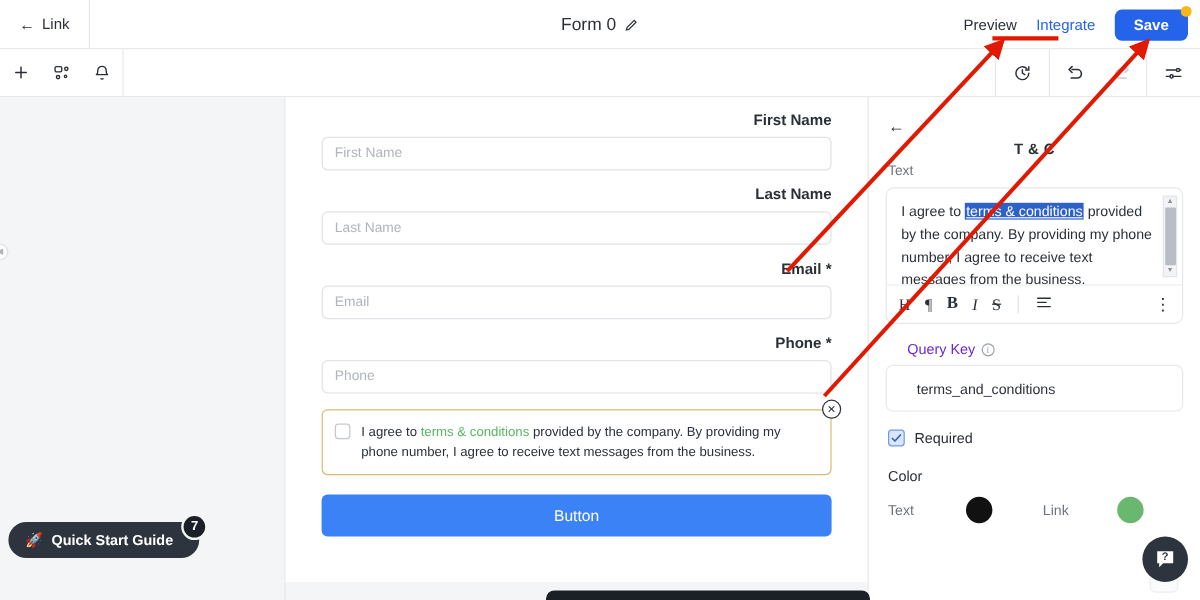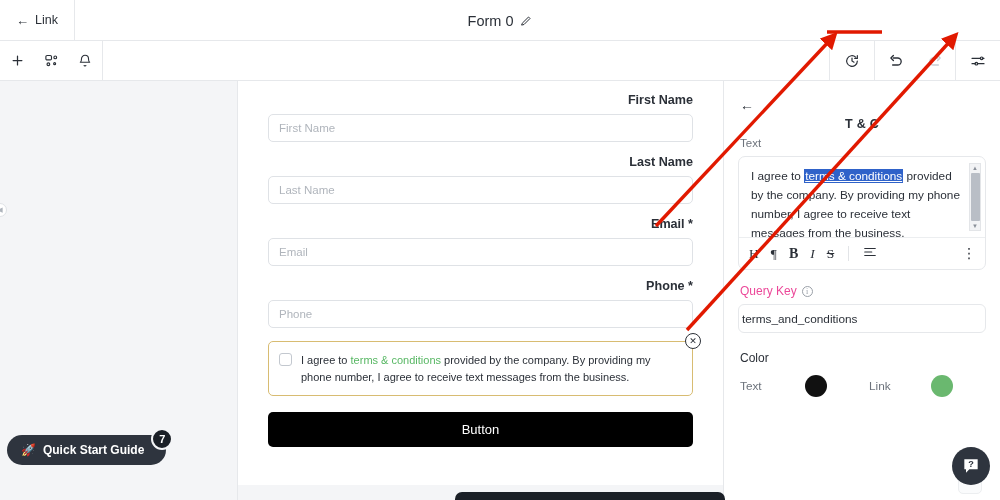--- a/index.html
+++ b/index.html
@@ -95,21 +95,21 @@
   }
   .consent-text { font-size: 11px; line-height: 1.5; color: #2b3038; }
   .tc-link { color: #57b763; }
   .del-badge {
     position: absolute; right: -9px; top: -9px; width: 16px; height: 16px;
     border-radius: 50%; background: #fff; border: 1.3px solid #2b3038;
     display: flex; align-items: center; justify-content: center;
     font-size: 9px; color: #2b3038; cursor: pointer; line-height: 1;
   }
   .green-btn {
-    margin-top: 16px; width: 100%; height: 35px; background: #000000; color: #fff;
+    margin-top: 16px; width: 100%; height: 35px; background: #3b82f6; color: #fff;
     border: none; border-radius: 5px; font-size: 13px; cursor: pointer;
     font-family: "Liberation Sans", sans-serif;
   }
 
   
   .rpanel {
     position: absolute; left: 723px; top: 81px; width: 277px; height: 419px;
     background: #fff; border-left: 1px solid #e6e8eb; padding: 10px 14px;
   }
   .rp-head { position: relative; height: 42px; }
@@ -140,29 +140,29 @@
   }
   .et {
     font-size: 13.5px; color: #2b3038; cursor: pointer; line-height: 1;
     font-family: "Liberation Serif", serif;
   }
   .et.bold { font-weight: 800; font-size: 14px; }
   .et.ital { font-style: italic; }
   .et-divider { width: 1px; height: 15px; background: #e2e4e7; margin: 0 2px; }
   .et-kebab { position: absolute; right: 9px; font-size: 14px; color: #2b3038; cursor: pointer; line-height: .6; }
   .qk-row { display: flex; align-items: center; gap: 5px; margin: 14px 0 6px 2px; }
-  .qk-label { font-size: 12px; color: #ec4899; }
+  .qk-label { font-size: 12px; color: #6d28d9; margin-left: 16px; }
   .info-icon {
     width: 11px; height: 11px; border-radius: 50%; border: 1px solid #9aa0a8;
     font-size: 8px; color: #9aa0a8; display: flex; align-items: center; justify-content: center;
     cursor: pointer; font-family: "Liberation Serif", serif;
   }
   .qk-input {
-    width: 100%; height: 29px; border: 1px solid #e6e8eb; border-radius: 6px;
-    font-size: 11.8px; color: #2b3038; padding: 0 3px; display: flex; align-items: center; text-align: center;
+    width: 100%; height: 39px; border: 1px solid #e6e8eb; border-radius: 6px;
+    font-size: 11.8px; color: #2b3038; padding: 0 25px; display: flex; align-items: center; text-align: center;
   }
   .req-row { display: flex; align-items: center; gap: 8px; margin: 15px 0 0 2px; }
   .req-cb {
     width: 14px; height: 14px; border-radius: 3px; background: #dbe6fb;
     border: 1px solid #6a9aea; display: flex; align-items: center; justify-content: center;
     cursor: pointer;
   }
   .req-label { font-size: 12px; color: #2b3038; }
   .color-head { font-size: 12px; color: #2b3038; margin: 18px 0 0 2px; }
   .color-row { display: flex; align-items: center; margin: 10px 0 0 2px; }
@@ -212,20 +212,28 @@
 
     <div class="form-title-wrap">
       <span class="form-title">Form 0</span>
       <span class="pencil-icon">
         <svg width="12" height="12" viewBox="0 0 24 24" fill="none" stroke="#2b3038" stroke-width="2" stroke-linecap="round">
           <path d="M4 20 L8 19 L20 7 L17 4 L5 16 Z"></path>
         </svg>
       </span>
     </div>
 
+    <div class="topbar-right">
+      <span class="link-preview">Preview</span>
+      <span class="link-integrate">Integrate</span>
+      <button class="save-btn">
+        <span>Save</span>
+        <span class="save-dot"></span>
+      </button>
+    </div>
   </div>
 
   <div class="toolbar">
     <div class="tb-left">
       <div class="tb-icon">
         <svg width="15" height="15" viewBox="0 0 24 24" stroke="#2b3038" stroke-width="2" stroke-linecap="round">
           <path d="M12 5v14M5 12h14"></path>
         </svg>
       </div>
       <div class="tb-icon">
@@ -369,20 +377,28 @@
     </div>
 
     <div class="qk-row">
       <span class="qk-label">Query Key</span>
       <span class="info-icon">i</span>
     </div>
     <div class="qk-input">
       <span>terms_and_conditions</span>
     </div>
 
+    <div class="req-row">
+      <span class="req-cb">
+        <svg width="10" height="10" viewBox="0 0 24 24" fill="none" stroke="#2f62c9" stroke-width="3.4" stroke-linecap="round" stroke-linejoin="round">
+          <path d="M4 13l5 5L20 6"></path>
+        </svg>
+      </span>
+      <span class="req-label">Required</span>
+    </div>
 
     <div class="color-head">Color</div>
     <div class="color-row">
       <span class="color-name">Text</span>
       <span class="swatch" style="background:#111111"></span>
       <span class="color-name" style="width:62px;margin-left:42px">Link</span>
       <span class="swatch" style="background:#6ab86f"></span>
     </div>
   </div>
 

